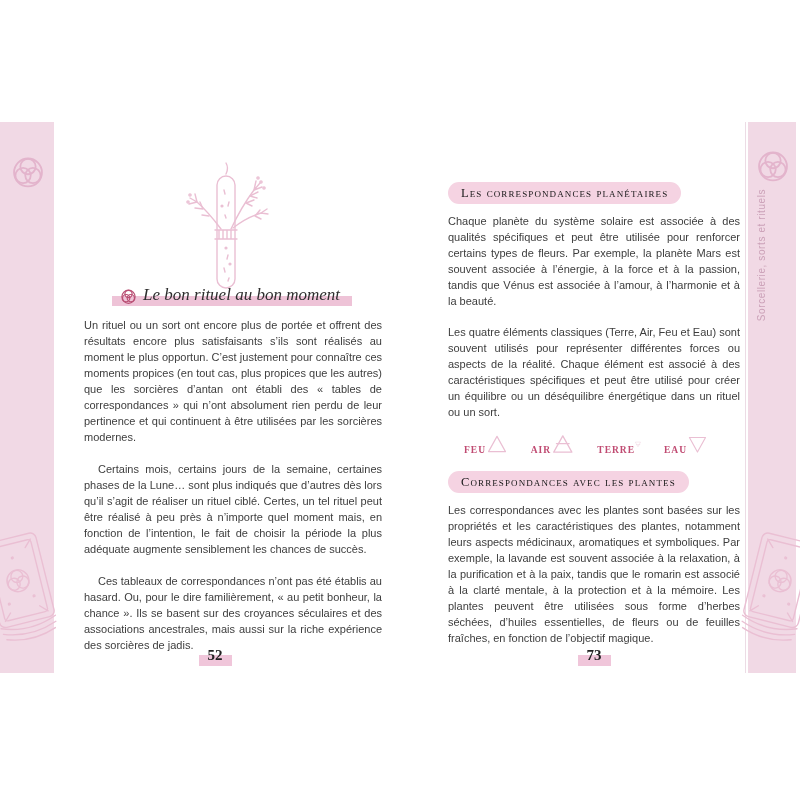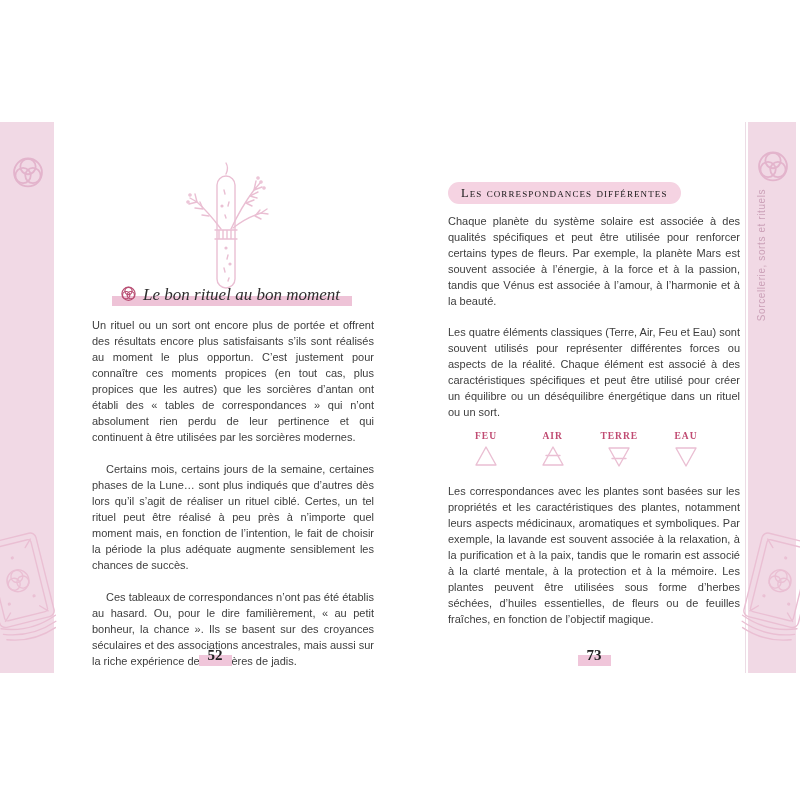--- a/index.html
+++ b/index.html
@@ -41,30 +41,30 @@
   .body-par{
     font-size:11px;line-height:16px;text-align:justify;color:var(--ink);
     hyphens:auto;-webkit-hyphens:auto;
   }
   .indent{text-indent:14px;}
 
   
   .candle{position:absolute;left:182px;top:160px;width:88px;height:138px;}
   .title-block{position:absolute;left:60px;top:284px;width:344px;text-align:center;}
   .title-band{
-    display:inline-flex;align-items:flex-start;gap:6px;padding:1px 12px 2px 8px;
+    display:inline-flex;align-items:flex-end;gap:6px;padding:1px 12px 2px 8px;
     background:linear-gradient(180deg,rgba(0,0,0,0) 52%,var(--hl) 52%,var(--hl) 97%,rgba(0,0,0,0) 97%);
   }
   .title-text{
     font-family:"Liberation Serif",serif;font-style:italic;font-size:17px;color:#2e2e2e;
     white-space:nowrap;
   }
   .title-triquetra{width:17px;height:17px;flex:0 0 auto;}
   .left-flow{position:absolute;left:80px;top:317px;width:306px;}
-  .left-flow p{margin:0 12px 16px;}
+  .left-flow p{margin:0 4px 16px;}
 
   .pagenum-wrap{position:absolute;width:306px;text-align:center;top:646px;}
   .pagenum-left{left:62px;}
   .pagenum-right{left:441px;}
   .pagenum{
     display:inline-block;font-family:"Liberation Serif",serif;font-size:15px;font-weight:600;color:#222;
     padding:0 9px 2px;
     background:linear-gradient(180deg,rgba(0,0,0,0) 42%,#f0c6da 42%,#f0c6da 100%,rgba(0,0,0,0) 100%);
   }
 
@@ -76,21 +76,21 @@
     font-family:"Liberation Serif",serif;font-variant:small-caps;
     font-size:12.5px;letter-spacing:1.1px;color:#161616;
   }
   .right-flow p{margin:0 0 15px;}
   .section{margin:0;}
 
   .elements-row{
     display:flex;justify-content:space-between;
     padding:0 32px 0 16px;margin:-4px 0 14px;
   }
-  .element{display:flex;flex-direction:column;align-items:center;width:44px;}
+  .element{display:flex;flex-direction:row;align-items:flex-end;width:44px;}
   .element-label{
     font-family:"Liberation Serif",serif;font-weight:700;font-size:9.5px;
     letter-spacing:1px;color:#c04b72;margin-bottom:2px;
   }
   .element-symbol{width:26px;height:26px;}
 
   svg{display:block;}
   .deco-stroke{fill:none;stroke:var(--deco);stroke-width:1.4;stroke-linecap:round;stroke-linejoin:round;}
   .deco-stroke2{fill:none;stroke:var(--deco2);stroke-width:1.2;stroke-linecap:round;stroke-linejoin:round;}
 </style>
@@ -205,21 +205,21 @@
 
     <div class="pagenum-wrap pagenum-left">
       <span class="pagenum">52</span>
     </div>
   </div>
 
   <div>
     <div class="right-flow">
 
       <div class="section">
-        <span class="pill">Les correspondances différentes</span>
+        <span class="pill">Les correspondances planétaires</span>
         <p class="body-par">Chaque planète du système solaire est associée à des qualités spécifiques et peut être utilisée pour renforcer certains types de fleurs. Par exemple, la planète Mars est souvent associée à l’énergie, à la force et à la passion, tandis que Vénus est associée à l’amour, à l’harmonie et à la beauté.</p>
       </div>
 
       <div class="section">
         <p class="body-par">Les quatre éléments classiques (Terre, Air, Feu et Eau) sont souvent utilisés pour représenter différentes forces ou aspects de la réalité. Chaque élément est associé à des caractéristiques spécifiques et peut être utilisé pour créer un équilibre ou un déséquilibre énergétique dans un rituel ou un sort.</p>
       </div>
 
       <div class="elements-row">
         <div class="element">
           <span class="element-label">FEU</span>
@@ -247,20 +247,21 @@
         </div>
         <div class="element">
           <span class="element-label">EAU</span>
           <svg class="element-symbol" viewBox="0 0 26 26">
             <path class="deco-stroke" stroke-width="1.5" d="M3 5 H23 L13 23 Z"></path>
           </svg>
         </div>
       </div>
 
       <div class="section">
+        <span class="pill">Correspondances avec les plantes</span>
         <p class="body-par">Les correspondances avec les plantes sont basées sur les propriétés et les caractéristiques des plantes, notamment leurs aspects médicinaux, aromatiques et symboliques. Par exemple, la lavande est souvent associée à la relaxation, à la purification et à la paix, tandis que le romarin est associé à la clarté mentale, à la protection et à la mémoire. Les plantes peuvent être utilisées sous forme d’herbes séchées, d’huiles essentielles, de fleurs ou de feuilles fraîches, en fonction de l’objectif magique.</p>
       </div>
 
     </div>
 
     <div class="pagenum-wrap pagenum-right">
       <span class="pagenum">73</span>
     </div>
   </div>
 

